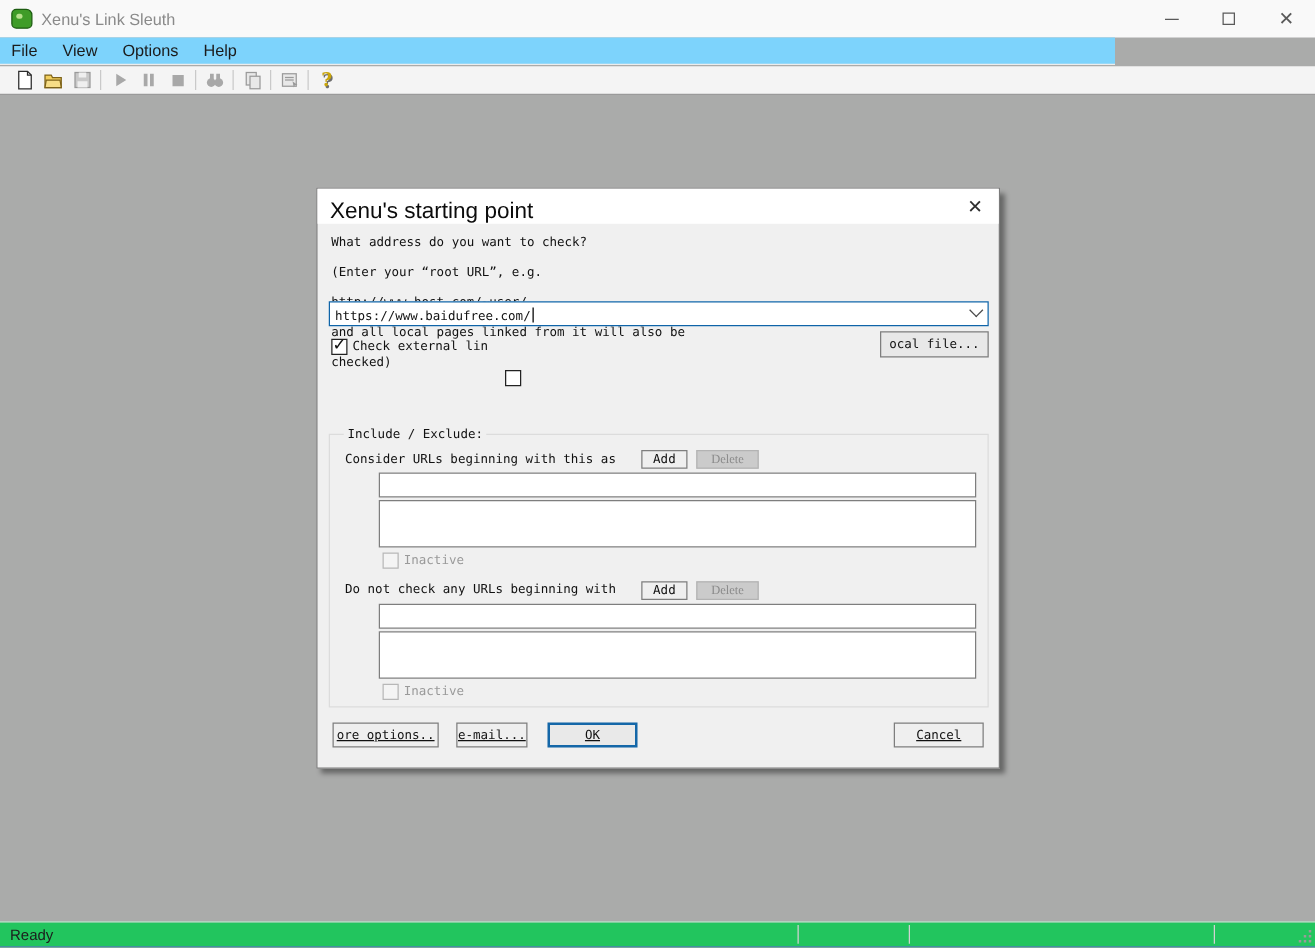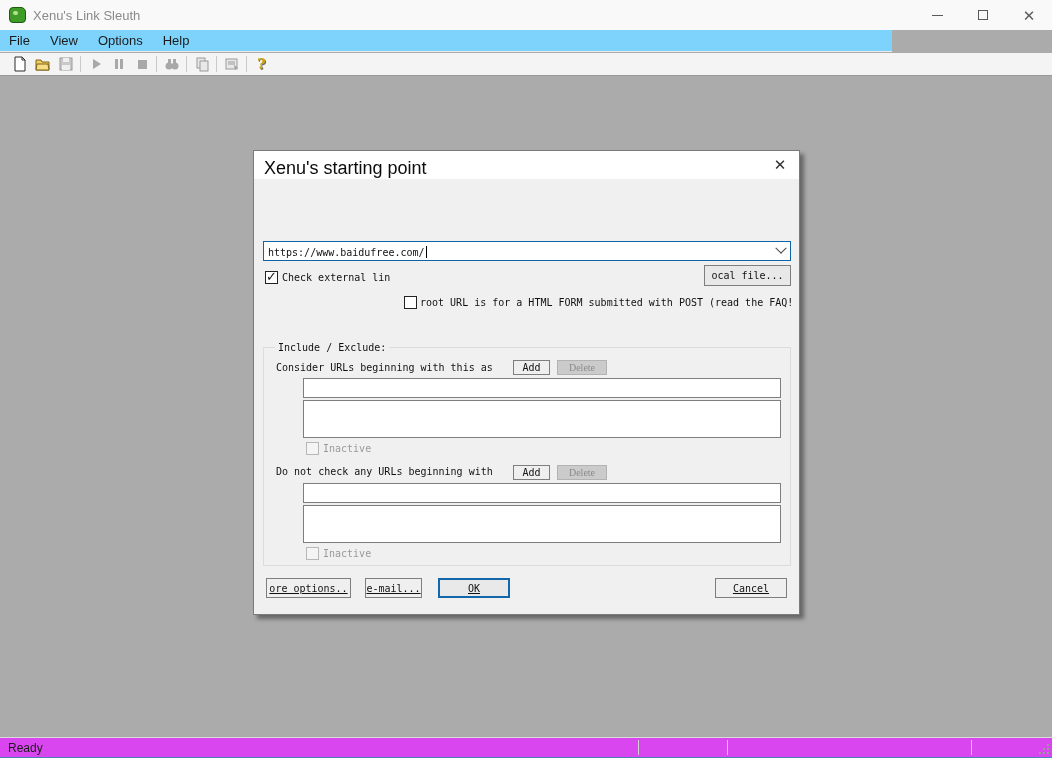--- a/index.html
+++ b/index.html
@@ -22,21 +22,21 @@
   .menu-item:first-child { padding-left:9px; }
 
   .toolbar { position:absolute; left:0; top:53px; width:1052px; height:23px; background:#f4f4f4; border-bottom:1px solid #9a9a9a; display:flex; align-items:center; padding-left:8px; }
   .tbtn { width:23px; height:20px; display:flex; align-items:center; justify-content:center; }
   .tsep { width:1px; height:16px; background:#c9c9c9; margin:0 3px; }
 
   
   .desktop { position:absolute; left:0; top:76px; width:1052px; height:661px; background:#aaabaa; }
 
   
-  .statusbar { position:absolute; left:0; top:737px; width:1052px; height:21px; background:#d946ef; border-top:1px solid #d9d9d9; border-bottom:1px solid #4f7fb8; font-size:12px; color:#1c1c1c; }
+  .statusbar { position:absolute; left:0; top:737px; width:1052px; height:21px; background:#22c55e; border-top:1px solid #d9d9d9; border-bottom:1px solid #4f7fb8; font-size:12px; color:#1c1c1c; }
   .status-text { position:absolute; left:8px; top:3px; }
   .sdiv { position:absolute; top:2px; bottom:2px; width:1px; background:#d2d2d2; }
   .grip { position:absolute; right:3px; bottom:3px; width:2px; height:2px; background:#9a9a9a;
           box-shadow:-4px 0 #9a9a9a,-8px 0 #9a9a9a,0 -4px #9a9a9a,-4px -4px #9a9a9a,0 -8px #9a9a9a; }
 
   
   .dialog { position:absolute; left:253px; top:150px; width:547px; height:465px; background:#f0f0f0; border:1px solid #7b7b7b; box-shadow:4px 4px 4px rgba(0,0,0,0.40); }
   .dlg-titlebar { position:absolute; left:0; top:0; right:0; height:28px; background:#ffffff; }
   .dlg-title { position:absolute; left:10px; top:7px; font-size:18px; color:#0c0c0c; }
   .dlg-close { position:absolute; right:9px; top:4px; width:20px; height:20px; display:flex; align-items:center; justify-content:center; font-size:15px; color:#2e2e2e; }
@@ -173,37 +173,41 @@
 <div class="desktop"></div>
 
 <div class="dialog">
   <div class="dlg-titlebar">
     <div class="dlg-title">Xenu's starting point</div>
     <div class="dlg-close">
         <span>✕</span>
       </div>
   </div>
 
+  <div class="prompt mono"><span>What address do you want to check?</span><br>
+<span>(Enter your “root URL”, e.g.</span><br>
+<span>http://www.host.com/~user/</span><br>
+<span>and all local pages linked from it will also be</span><br>
+<span>checked)</span></div>
 
   <div class="combo">
     <div class="combo-text mono"><span>https://www.baidufree.com/</span><span class="caret"></span></div>
     <div class="combo-arrow">
         <div class="chev"></div>
       </div>
   </div>
 
   <div class="cb" style="left:11px; top:120px;">
     <span class="tick">✓</span>
   </div>
   <div class="cb-label mono" style="left:28px; top:121px;">Check external lin</div>
 
   <div class="btn localfile">ocal file...</div>
 
   <div class="cb" style="left:150px; top:145px;"></div>
-  <div class="postlabel mono">root URL is for a HTML FORM submitted with POST (read the FAQ!</div>
 
   <div class="groupbox">
     <div class="legend mono">Include / Exclude:</div>
   </div>
 
   <div class="g-label mono" style="left:22px; top:211px;">Consider URLs beginning with this as</div>
   <div class="btn addbtn" style="left:259px; top:209px;">Add</div>
   <div class="btn delbtn disabled" style="left:303px; top:209px;">Delete</div>
   <div class="g-input mono" style="top:227px;"></div>
   <div class="g-list" style="top:249px;"></div>

